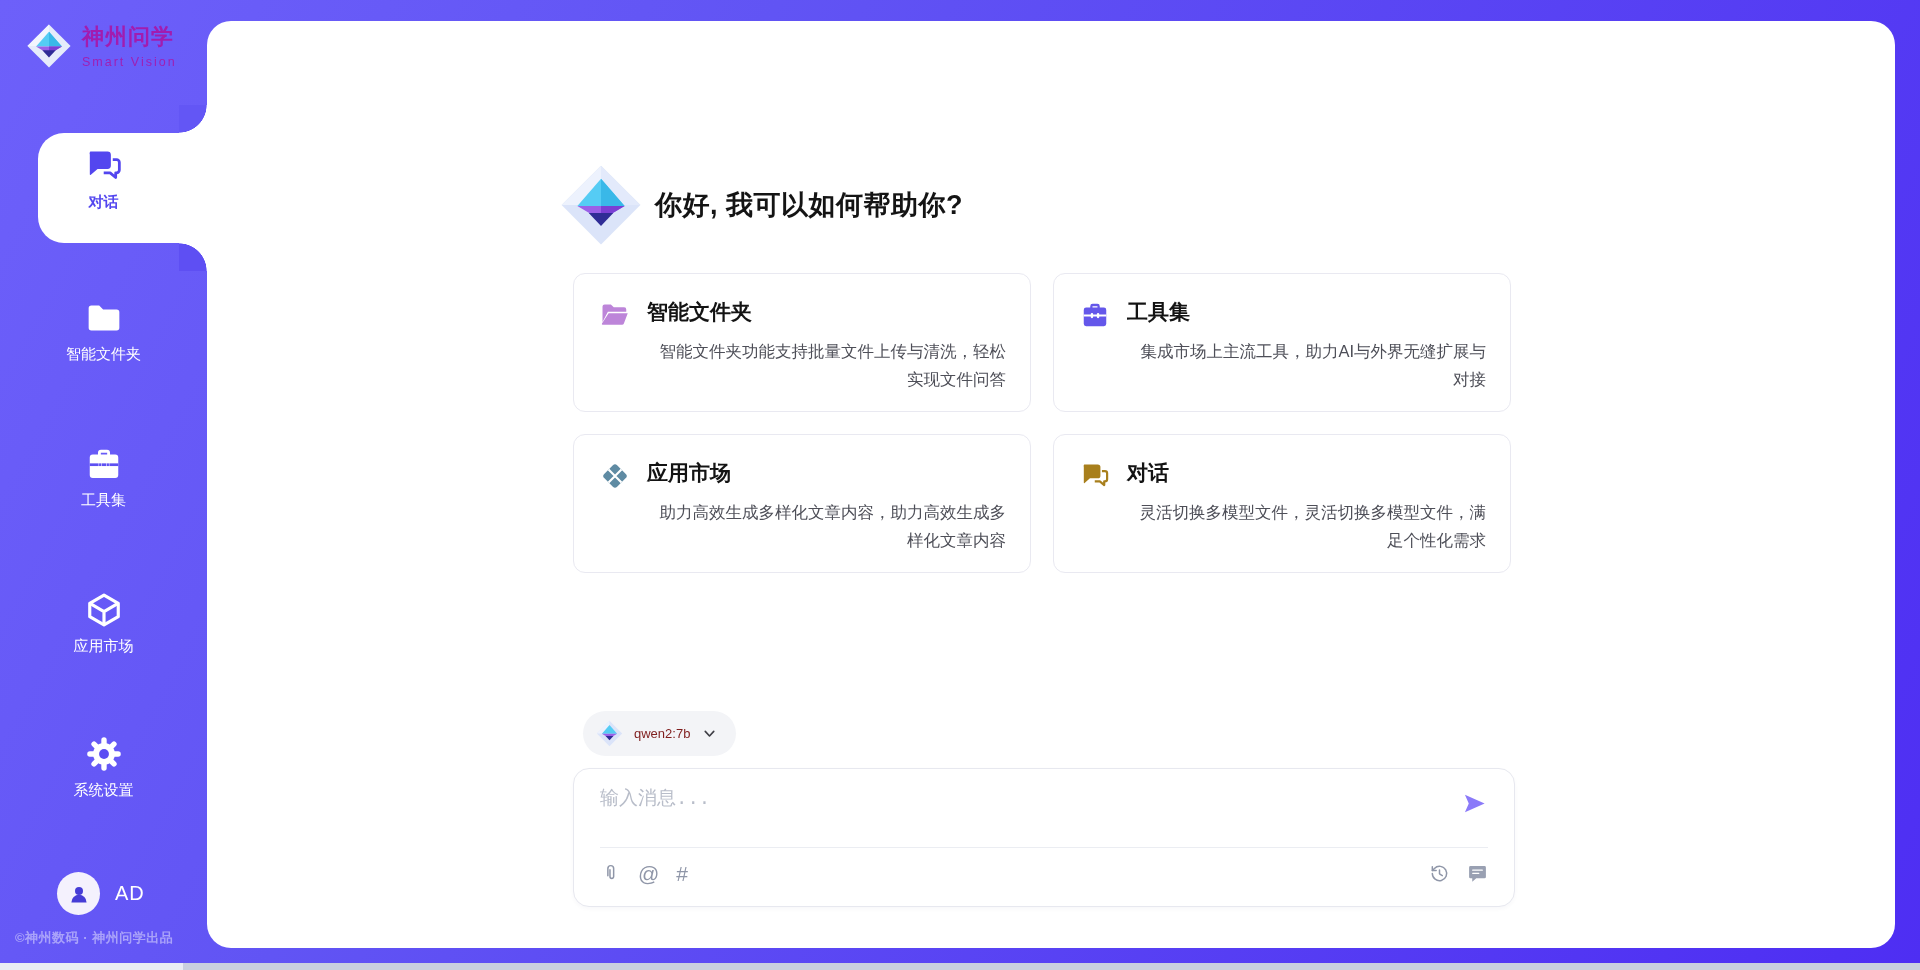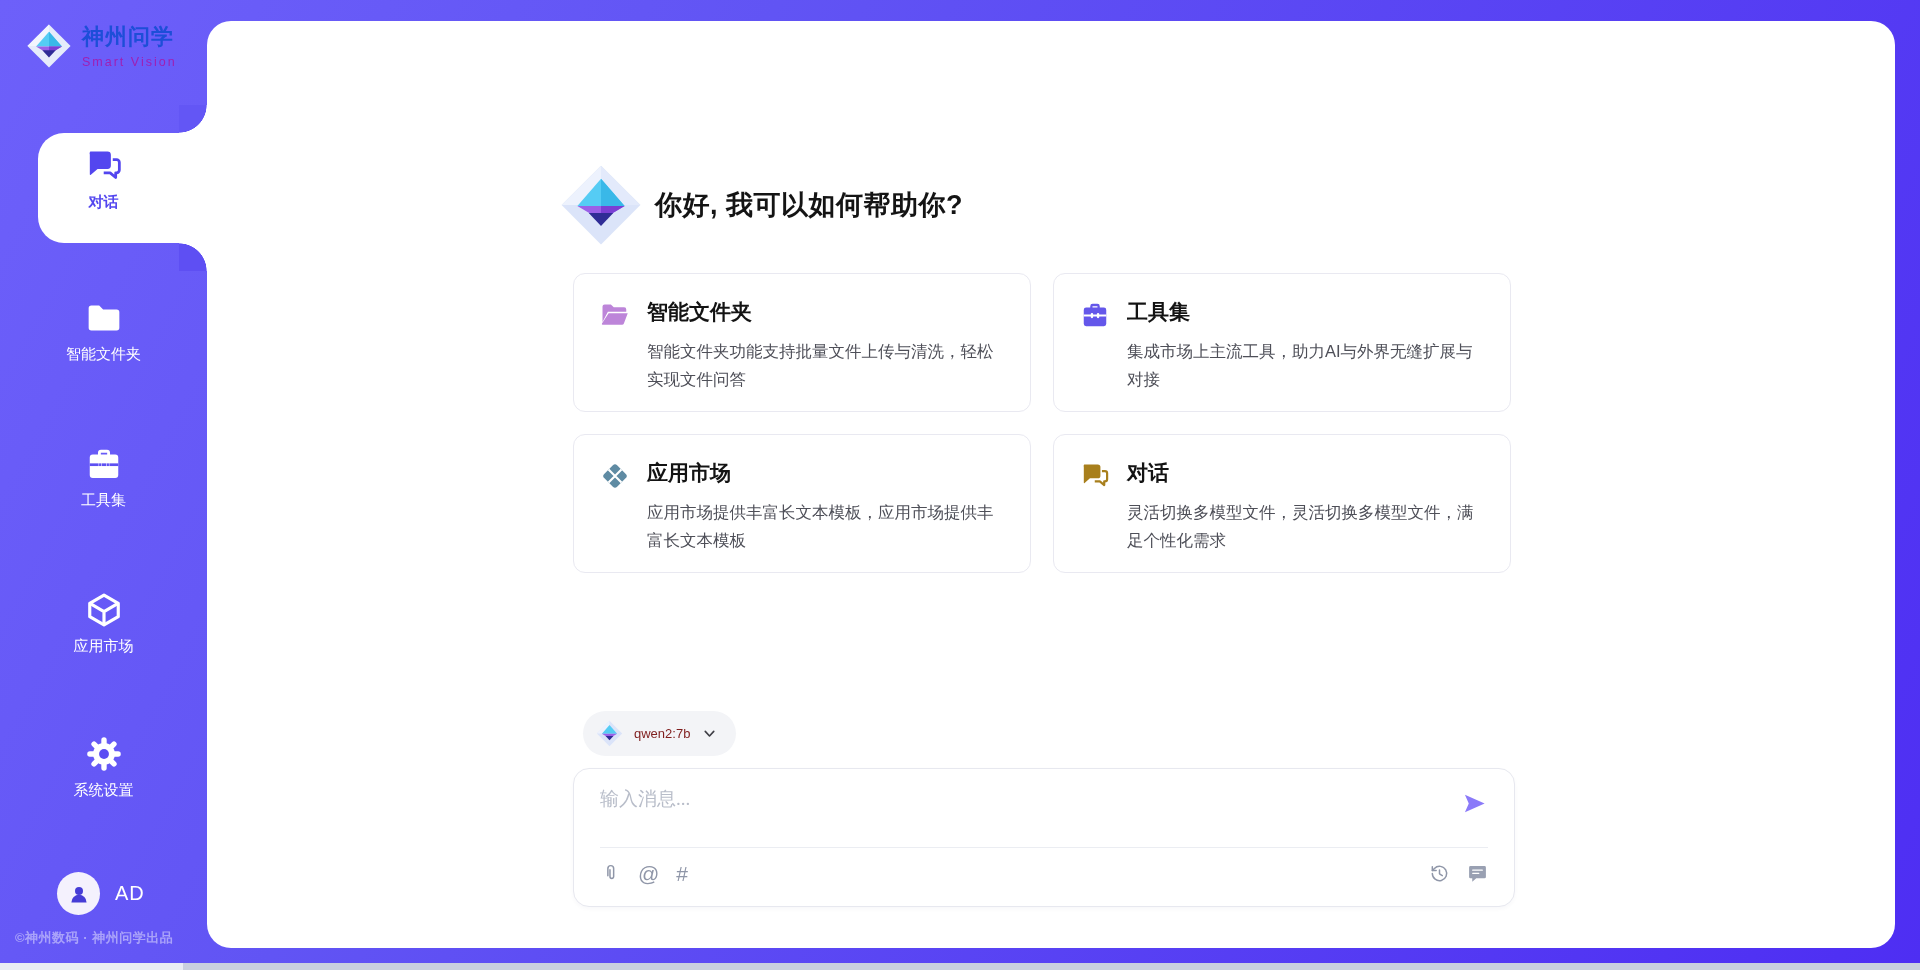--- a/index.html
+++ b/index.html
@@ -4,21 +4,21 @@
 <style>
   * { margin:0; padding:0; box-sizing:border-box; }
   html,body { width:1920px; height:970px; overflow:hidden;
     font-family:"Liberation Sans","DejaVu Sans",sans-serif; }
   body { position:relative;
     background:linear-gradient(118deg,#6d60fa 0%,#6154f4 32%,#4e2ef3 100%); }
 
   
   .sidebar { position:absolute; left:0; top:0; width:207px; height:970px; z-index:3; }
   .brand { position:absolute; left:26px; top:22px; display:flex; align-items:center; gap:10px; }
-  .brand-name { color:#1d4ed8; font-size:22px; font-weight:bold; letter-spacing:1px; }
+  .brand-name { color:#a21caf; font-size:22px; font-weight:bold; letter-spacing:1px; }
   .brand-sub { color:#a21caf; font-size:12.5px; letter-spacing:2px; margin-top:3px; opacity:.95; }
 
   .tab-bg { position:absolute; left:38px; top:133px; width:171px; height:110px;
     background:#fff; border-radius:26px 0 0 26px; z-index:1; }
   .fillet { position:absolute; width:28px; height:28px; left:179px; z-index:1; }
   .fillet.top { top:105px;
     background:radial-gradient(circle 28px at 0 0,#6356f5 0 27.3px,#fff 27.9px); }
   .fillet.bottom { top:243px;
     background:radial-gradient(circle 28px at 0 100%,#5e4ff3 0 27.3px,#fff 27.9px); }
 
@@ -44,36 +44,36 @@
 
   .greeting { position:absolute; top:142px; left:-14px; display:flex; align-items:center; gap:12px; }
   .greeting h1 { font-size:27px; font-weight:bold; color:#141414; letter-spacing:.5px; }
 
   .cards { position:absolute; top:252px; left:0; display:grid;
     grid-template-columns:458px 458px; gap:22px; }
   .card { min-height:128px; border:1px solid #e9e9f1; border-radius:12px; background:#fff;
     padding:24px 24px 18px 26px; display:flex; gap:17px; cursor:pointer; }
   .card-icon { flex:0 0 30px; width:30px; height:30px; margin-top:2px; }
   .card-title { font-size:21px; font-weight:bold; color:#131313; margin-bottom:11px; }
-  .card-desc { font-size:16.5px; color:#4e4f58; line-height:28px; }
+  .card-desc { font-size:16.5px; color:#4e4f58; line-height:28px;text-align:right; }
   .ic-folder-open { color:#bd85d9; } .ic-briefcase2 { color:#6457ea; }
   .ic-gridcube { color:#5f8ba3; } .ic-chat2 { color:#a87f1c; }
 
   .model-pill { position:absolute; top:690px; left:10px; height:45px;
     padding:0 18px 0 13px; background:#f3f4f7; border-radius:23px;
     display:inline-flex; align-items:center; gap:11px; cursor:pointer; }
   .model-name { font-size:13px; color:#7f1d1d; }
 
   .composer { position:absolute; top:747px; left:0; width:942px; height:139px;
     border:1px solid #e7e8ef; border-radius:16px; background:#fff;
     padding:16px 26px 12px 26px; display:flex; flex-direction:column;
     box-shadow:0 2px 4px rgba(40,40,90,.03); }
   .composer-top { flex:1; display:flex; align-items:flex-start; }
   .msg-input { flex:1; border:none; outline:none; font-size:19px; color:#3a3a42;
-    background:transparent; padding-top:3px; font-family:Liberation Serif, serif; }
+    background:transparent; padding-top:3px; font-family:Liberation Mono, monospace; }
   .msg-input::placeholder { color:#b8bdc9; }
   .send-btn { background:none; border:none; cursor:pointer; margin-top:5px; }
   .divider { height:1px; background:#ebedf2; }
   .composer-bottom { height:46px; display:flex; align-items:center; gap:17px; padding-top:4px; }
   .tool-btn { background:none; border:none; cursor:pointer; color:#8f96a8;
     font-size:21px; line-height:21px; display:flex; align-items:center; font-family:inherit; }
   .spacer { flex:1; }
 
   .scroll-strip { position:absolute; left:0; bottom:0; width:1920px; height:7px;
     background:#c9cfdf; z-index:5; }
@@ -213,21 +213,21 @@
 
       <div class="card">
         <svg class="card-icon ic-gridcube" viewBox="0 0 24 24">
           <g transform="rotate(45 12 12)">
             <rect x="4.7" y="4.7" width="14.6" height="14.6" rx="2.4" fill="currentColor"></rect>
             <path d="M12 4.7v14.6M4.7 12h14.6" stroke="#fff" stroke-width="1.7"></path>
           </g>
         </svg>
         <div>
           <div class="card-title">应用市场</div>
-          <div class="card-desc">应用市场提供丰富长文本模板，应用市场提供丰富长文本模板</div>
+          <div class="card-desc">助力高效生成多样化文章内容，助力高效生成多样化文章内容</div>
         </div>
       </div>
 
       <div class="card">
         <svg class="card-icon ic-chat2" viewBox="0 0 26 26">
           <path d="M3.6 3h11.8a2.3 2.3 0 0 1 2.3 2.3v7.4a2.3 2.3 0 0 1-2.3 2.3H8.6l-4.8 4.2a.4.4 0 0 1-.5-.3V5.3A2.3 2.3 0 0 1 3.6 3z" fill="currentColor"></path>
           <path d="M19 8.7h2.6a1.9 1.9 0 0 1 1.9 1.9v5.2a1.9 1.9 0 0 1-1.9 1.9h-.6v3.2l-3.8-3.2h-4.4" fill="none" stroke="currentColor" stroke-width="1.9" stroke-linejoin="round"></path>
         </svg>
         <div>
           <div class="card-title">对话</div>

